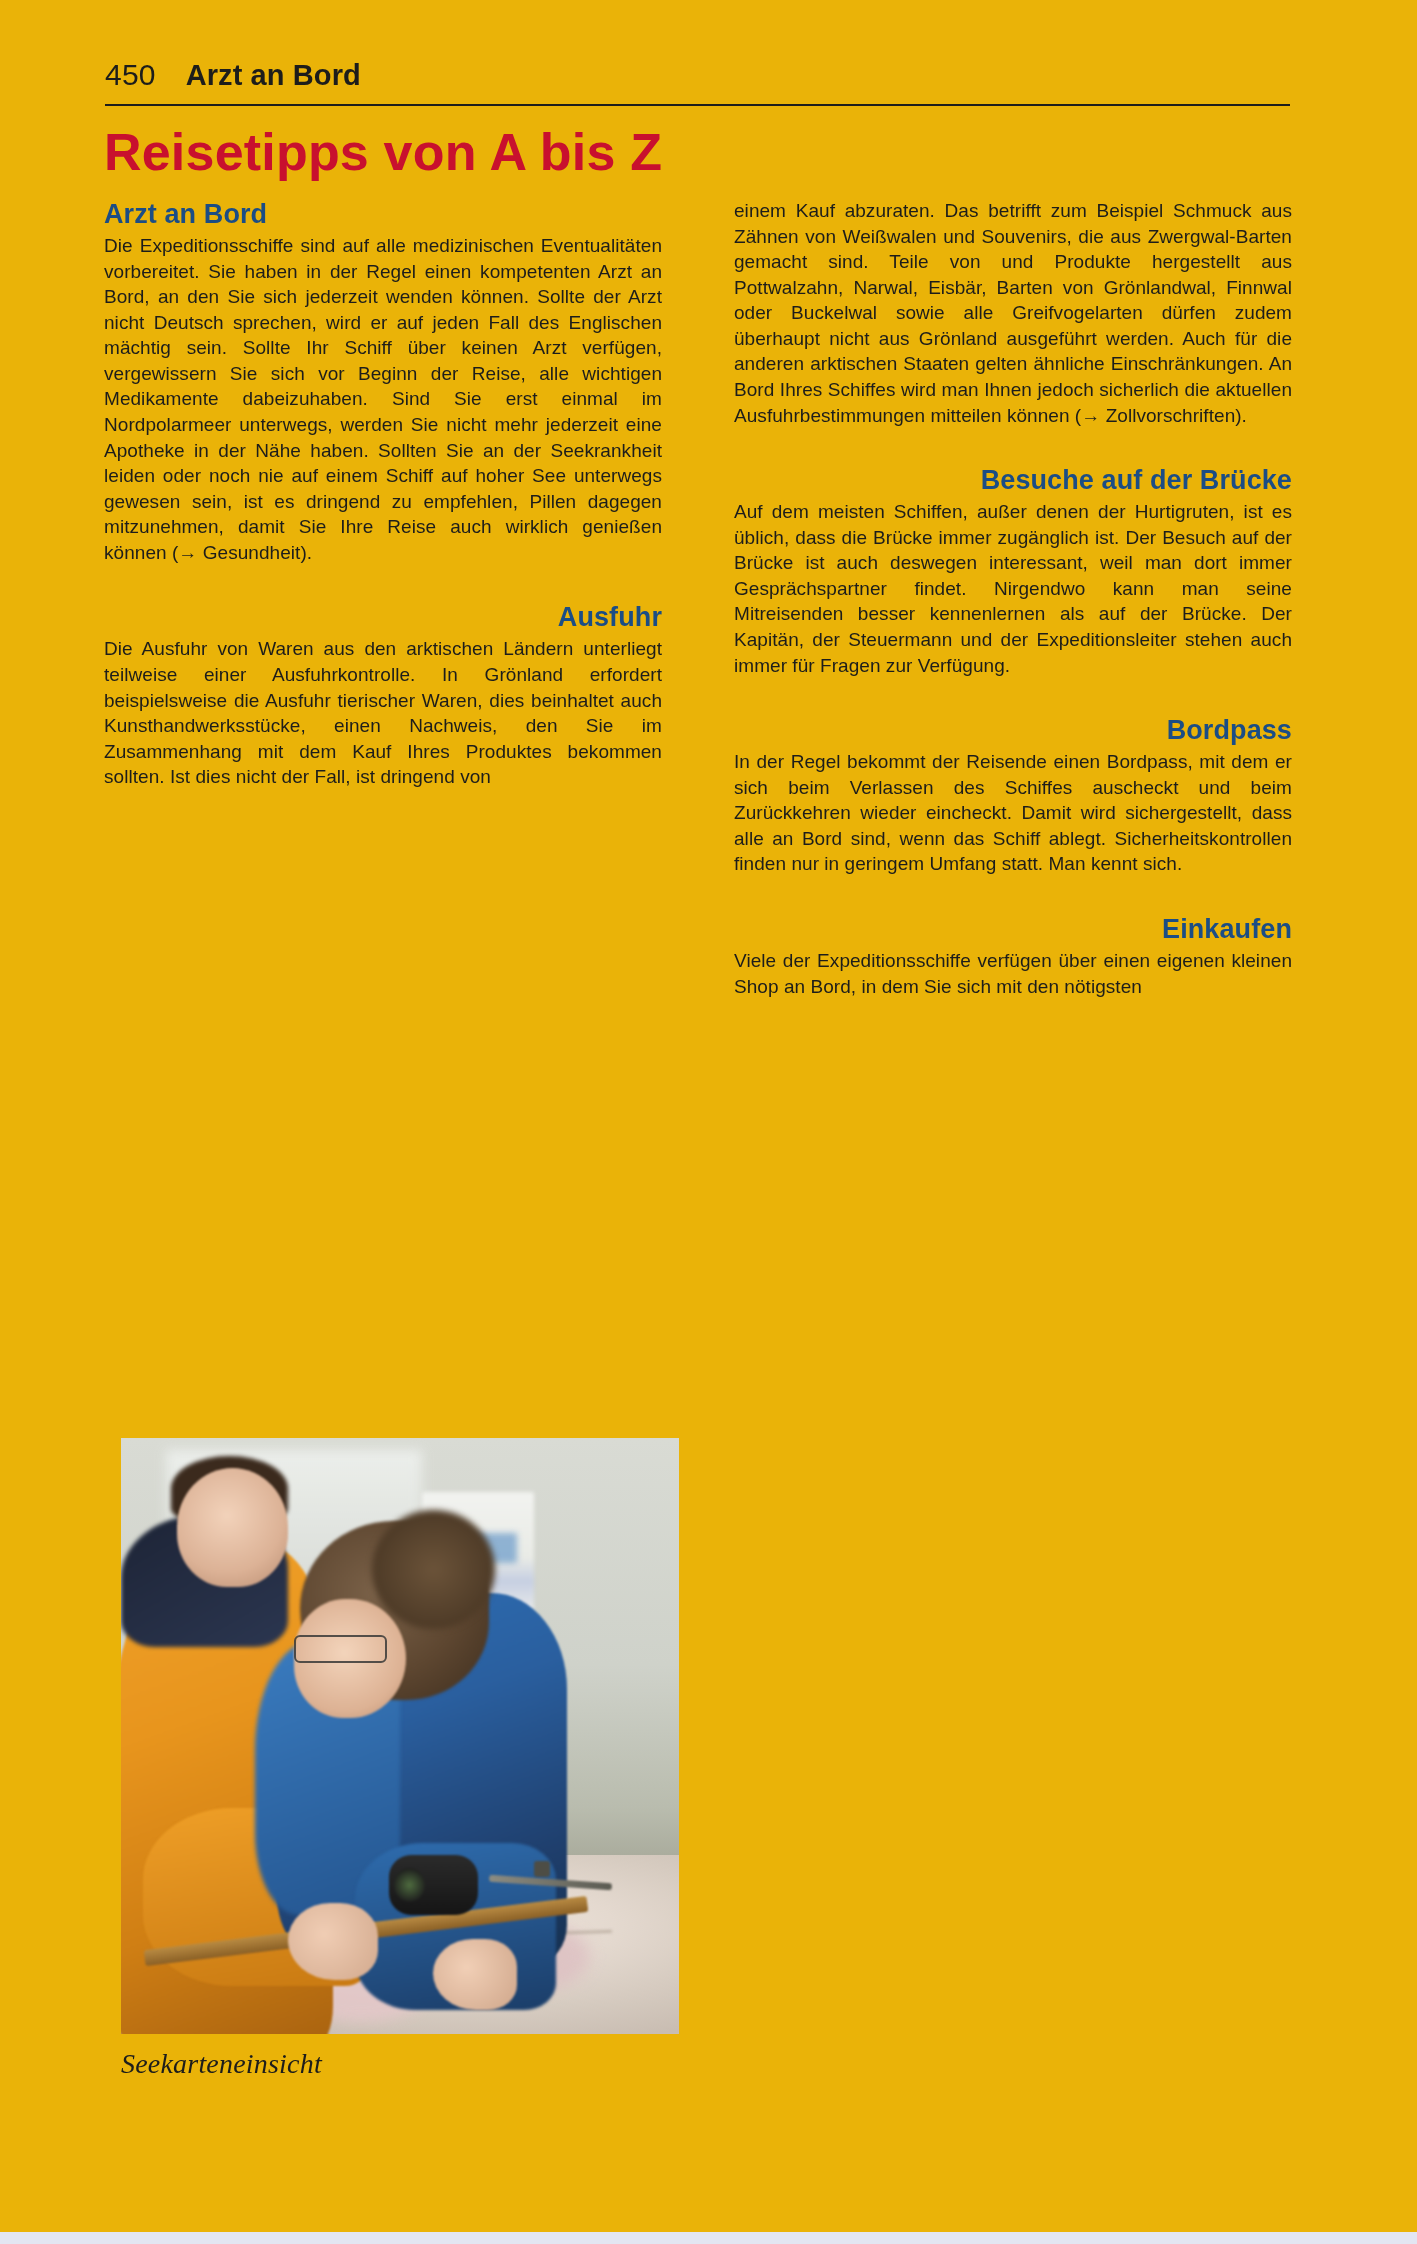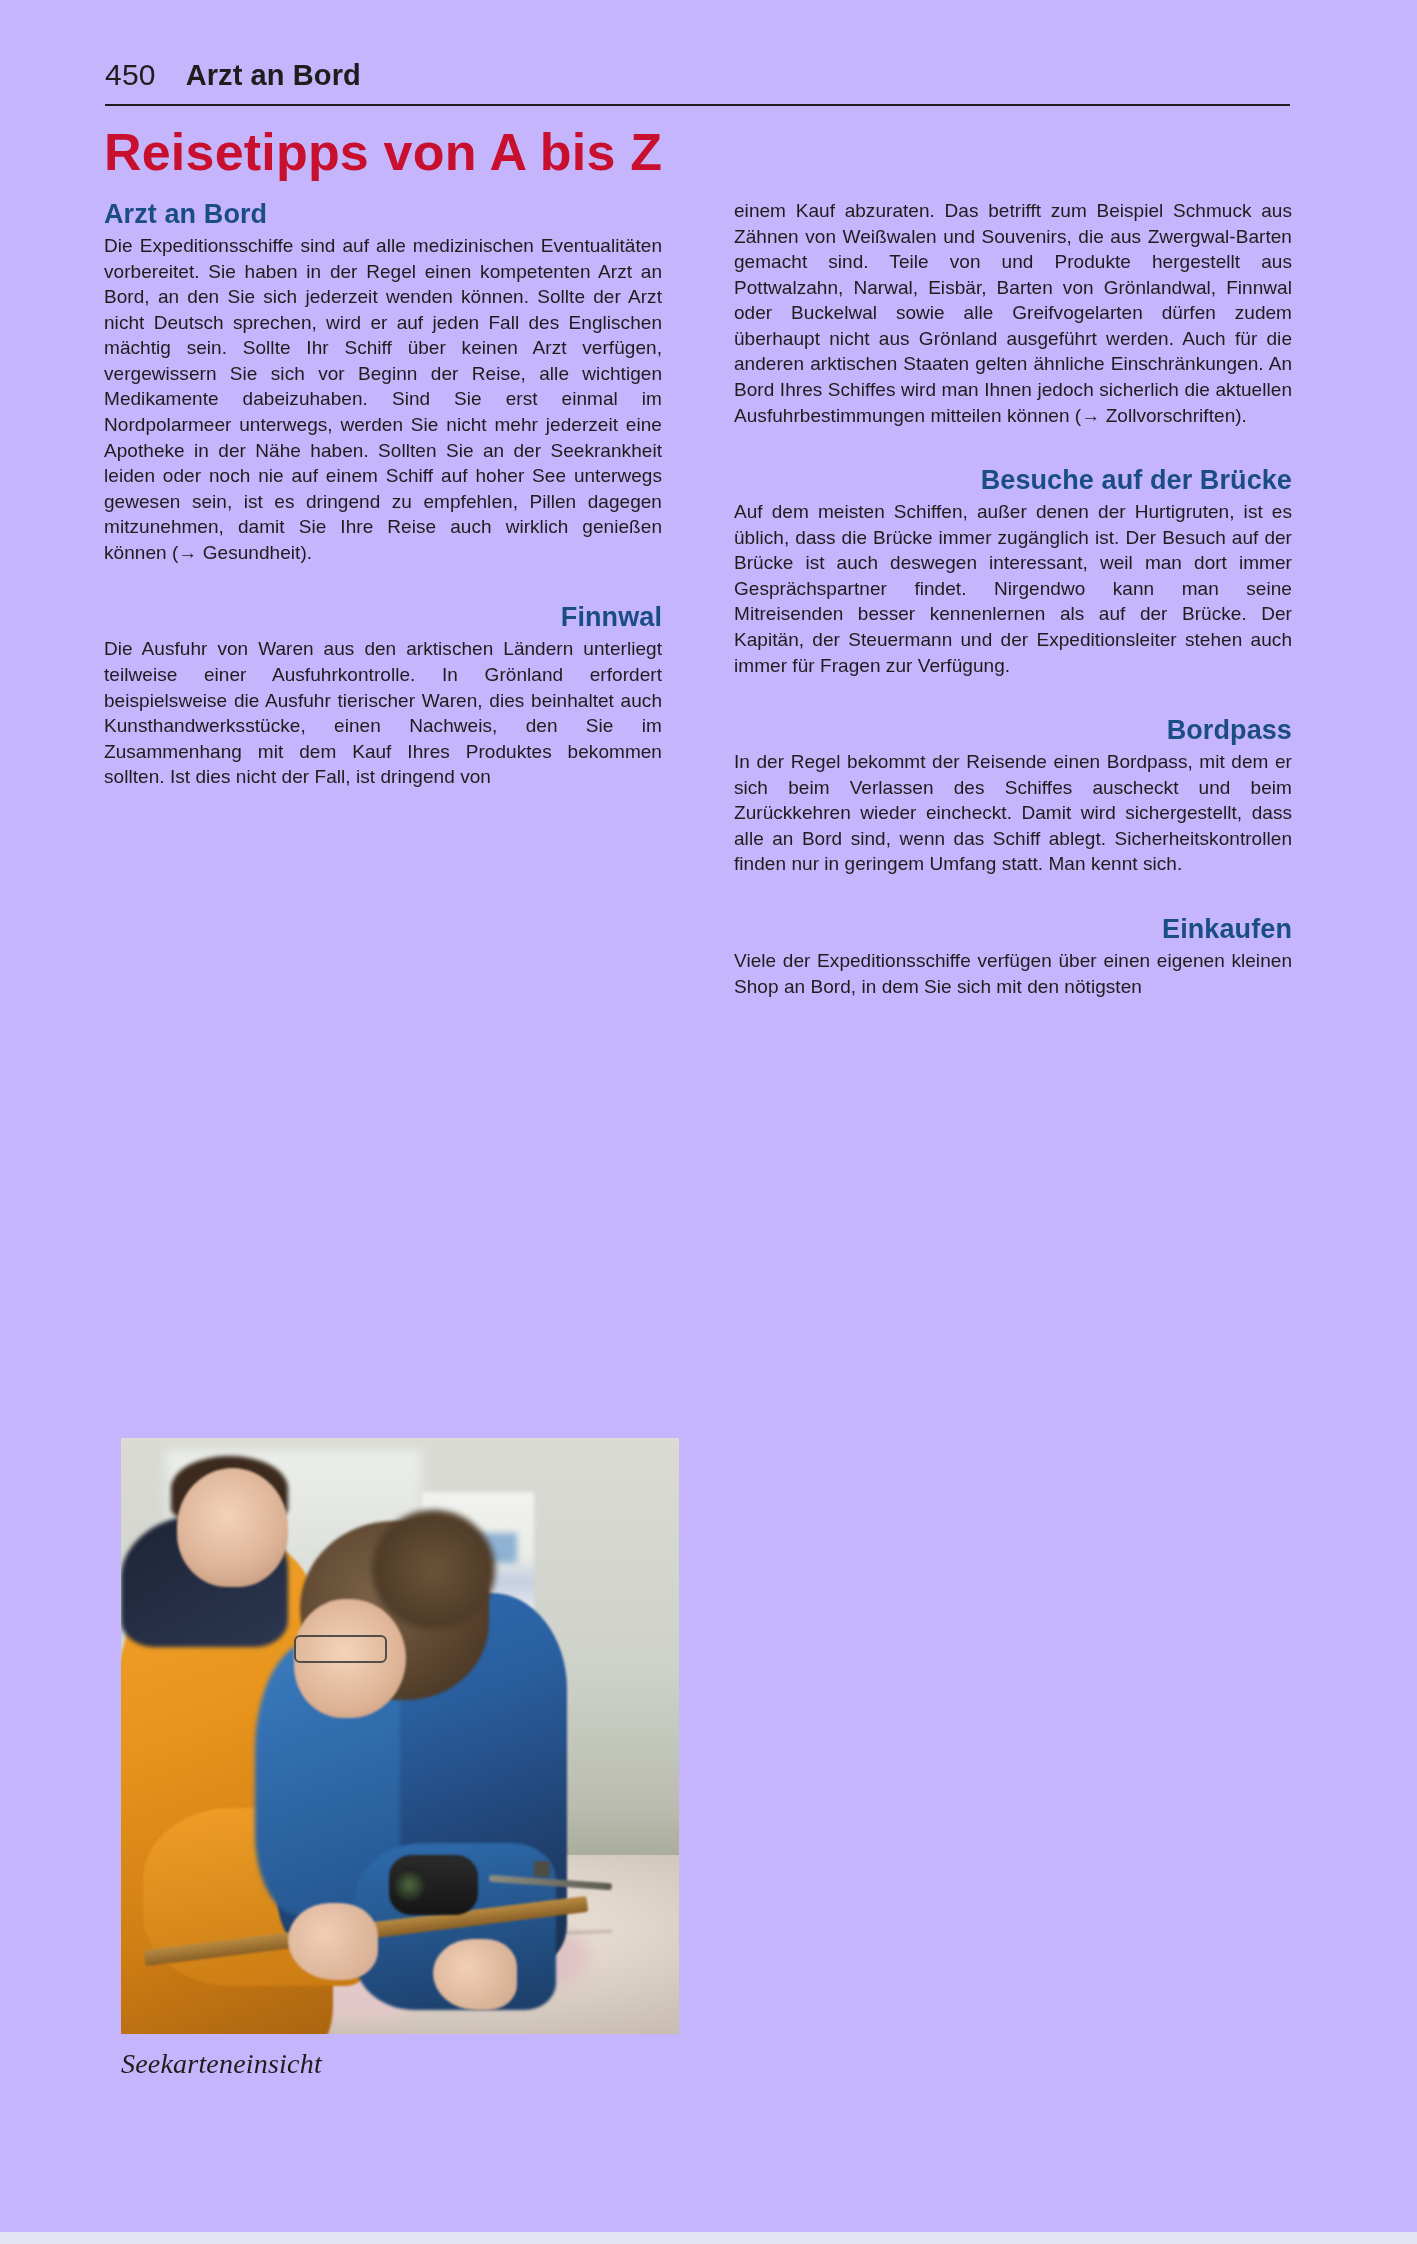--- a/index.html
+++ b/index.html
@@ -10,21 +10,21 @@
     width: 1417px;
     height: 2244px;
     background: #e3e6f2;
     font-family: "Liberation Sans", sans-serif;
     overflow: hidden;
   }
   .page {
     position: relative;
     width: 1417px;
     height: 2232px;
-    background: #c4b5fd;
+    background: #eab308;
     box-sizing: border-box;
   }
 
   
   .runhead {
     position: absolute;
     left: 105px;
     top: 58px;
     width: 1185px;
     display: flex;
@@ -311,21 +311,21 @@
 
   <div class="section-title">Reisetipps von A bis Z</div>
 
   <div class="columns">
 
     <div class="col col-left">
 
       <h3 class="sub">Arzt an Bord</h3>
       <p class="body">Die Expeditionsschiffe sind auf alle medizinischen Eventualitäten vorbereitet. Sie haben in der Regel einen kompetenten Arzt an Bord, an den Sie sich jederzeit wenden können. Sollte der Arzt nicht Deutsch sprechen, wird er auf jeden Fall des Englischen mächtig sein. Sollte Ihr Schiff über keinen Arzt verfügen, vergewissern Sie sich vor Beginn der Reise, alle wichtigen Medikamente dabeizuhaben. Sind Sie erst einmal im Nordpolarmeer unterwegs, werden Sie nicht mehr jederzeit eine Apotheke in der Nähe haben. Sollten Sie an der Seekrankheit leiden oder noch nie auf einem Schiff auf hoher See unterwegs gewesen sein, ist es dringend zu empfehlen, Pillen dagegen mitzunehmen, damit Sie Ihre Reise auch wirklich genießen können (→ Gesundheit).</p>
 
-      <h3 class="sub spaced">Finnwal</h3>
+      <h3 class="sub spaced">Ausfuhr</h3>
       <p class="body">Die Ausfuhr von Waren aus den arktischen Ländern unterliegt teilweise einer Ausfuhrkontrolle. In Grönland erfordert beispielsweise die Ausfuhr tierischer Waren, dies beinhaltet auch Kunsthandwerksstücke, einen Nachweis, den Sie im Zusammenhang mit dem Kauf Ihres Produktes bekommen sollten. Ist dies nicht der Fall, ist dringend von</p>
 
       <figure class="photo">
         <div class="photo-frame">
           <div class="ph-layer bg-wall"></div>
           <div class="ph-layer bg-window"></div>
           <div class="ph-layer poster"></div>
           <div class="ph-layer poster2"></div>
           <div class="ph-layer chart-table"></div>
           <div class="ph-layer chart-pink1"></div>

